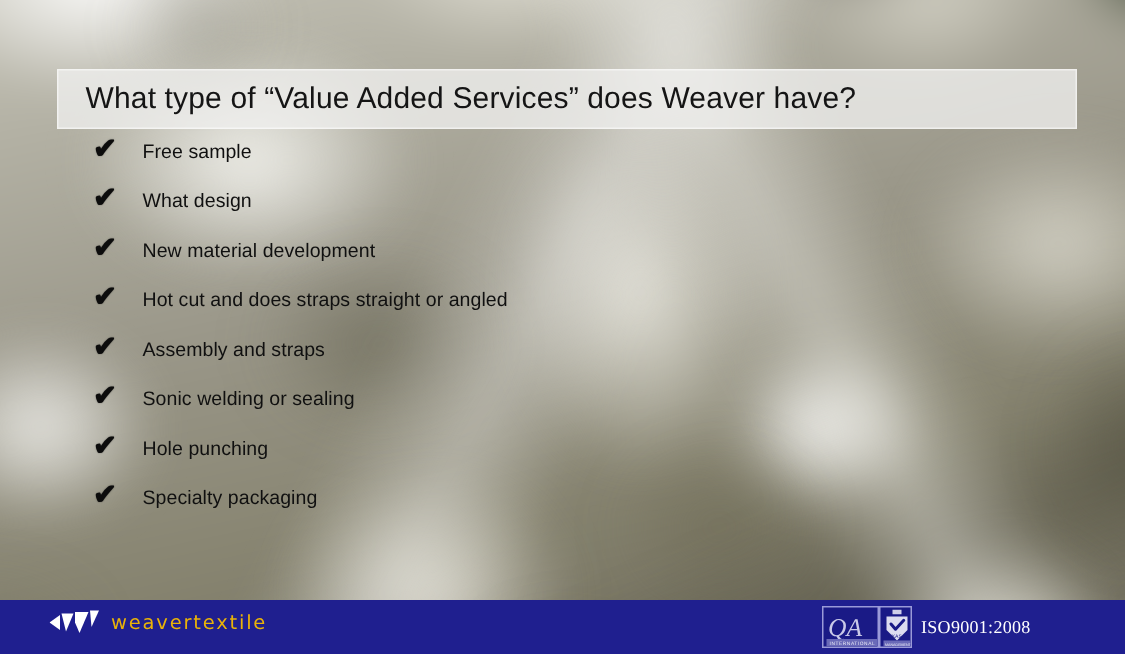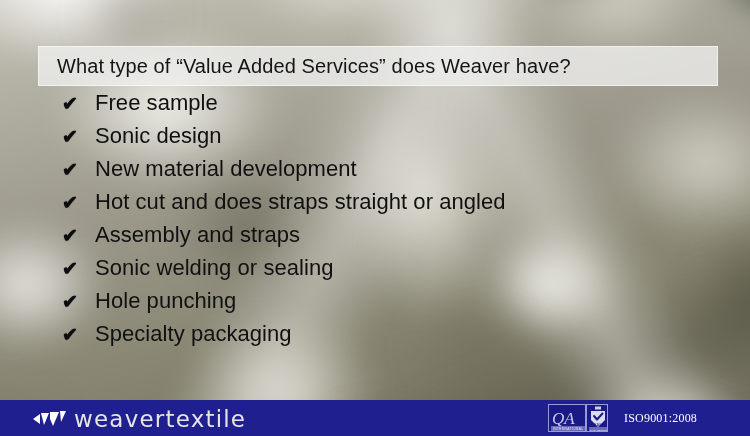--- a/index.html
+++ b/index.html
@@ -74,41 +74,41 @@
   .bullet{
     display:flex;align-items:baseline;height:33px;
   }
   .check{
     width:33px;flex:0 0 33px;
     font-size:19px;color:#0c0c0c;font-weight:bold;
     line-height:1;
     text-shadow:0 0 1px rgba(0,0,0,.5);
   }
   .btext{
-    font-size:22px;color:#101010;letter-spacing:.05px;
+    font-size:13px;color:#101010;letter-spacing:.05px;
   }
 
   
   #footer{
     position:absolute;left:0;right:0;top:400px;height:36px;
     background:#1f1f8f;
   }
   #logo{
     position:absolute;left:33px;top:6px;
     display:flex;align-items:center;gap:7px;
   }
   #logo-mark{width:34px;height:18px;}
   #logo-word{
-    color:#e5e5e5;font-size:23px;letter-spacing:1.2px;
+    color:#eab308;font-size:13px;letter-spacing:1.2px;
     font-family:"DejaVu Sans",sans-serif;
   }
 
   #iso{
     position:absolute;left:548px;top:3px;height:30px;
-    display:flex;align-items:center;gap:16px;
+    display:flex;align-items:center;gap:6px;
   }
   .iso-block{display:flex;align-items:stretch;height:28px;}
   #qa-mark{
     width:38px;height:28px;background:#1a1a86;
     border:1px solid #9a9ad8;box-sizing:border-box;
     position:relative;overflow:hidden;
   }
   #ukas-mark{
     width:22px;height:28px;background:#1a1a86;
     border:1px solid #9a9ad8;box-sizing:border-box;
@@ -137,21 +137,21 @@
 
   <div id="bullets">
 
     <div class="bullet">
       <span class="check">✔</span>
       <span class="btext">Free sample</span>
     </div>
 
     <div class="bullet">
       <span class="check">✔</span>
-      <span class="btext">Sonic design</span>
+      <span class="btext">What design</span>
     </div>
 
     <div class="bullet">
       <span class="check">✔</span>
       <span class="btext">New material development</span>
     </div>
 
     <div class="bullet">
       <span class="check">✔</span>
       <span class="btext">Hot cut and does straps straight or angled</span>

